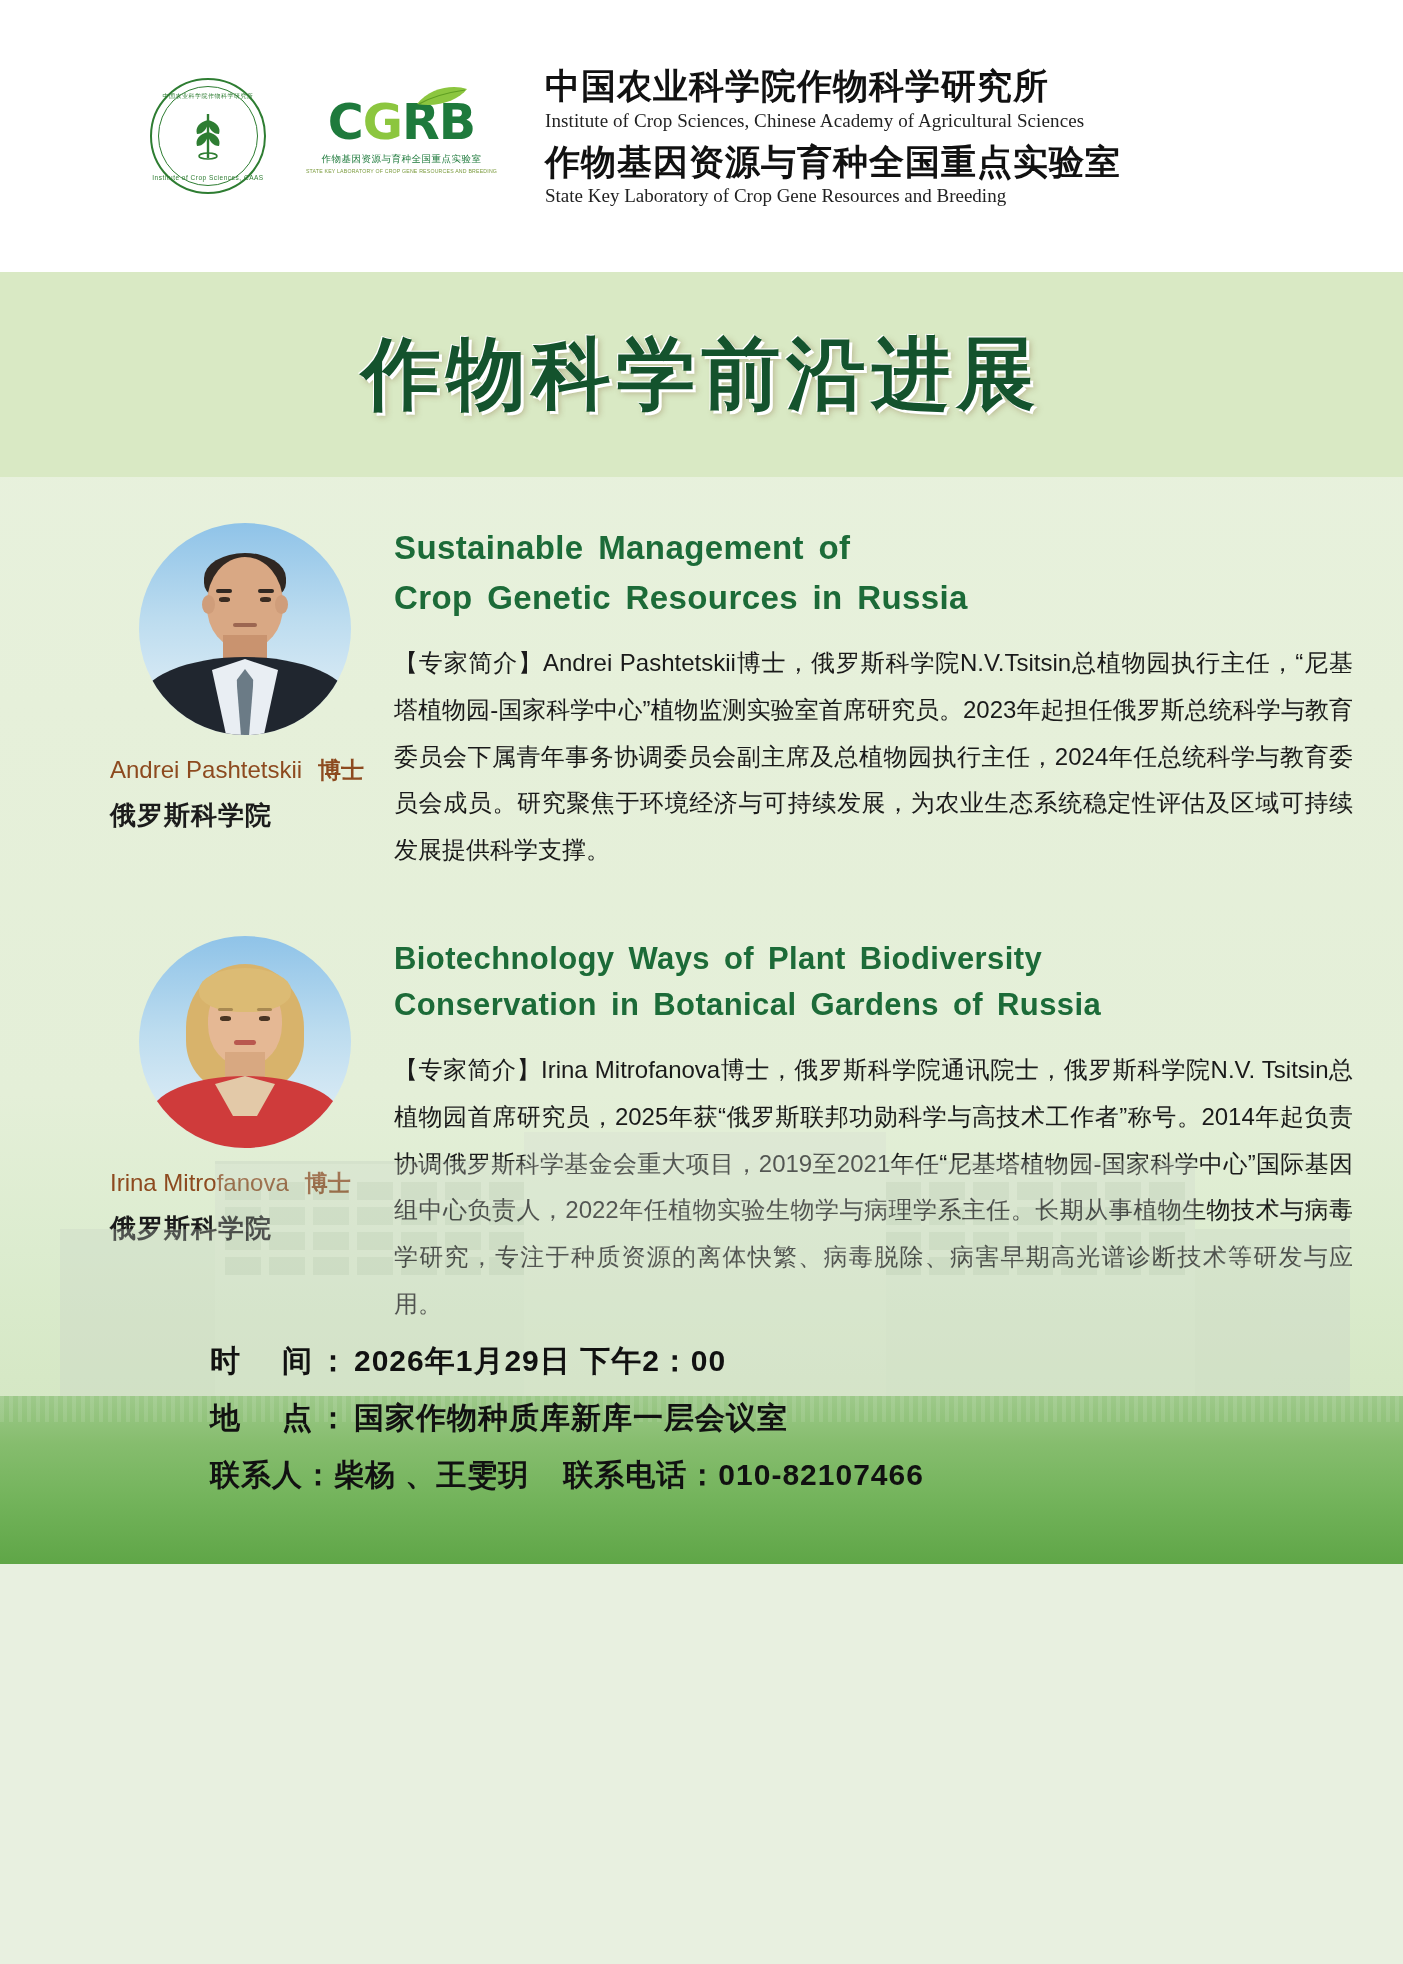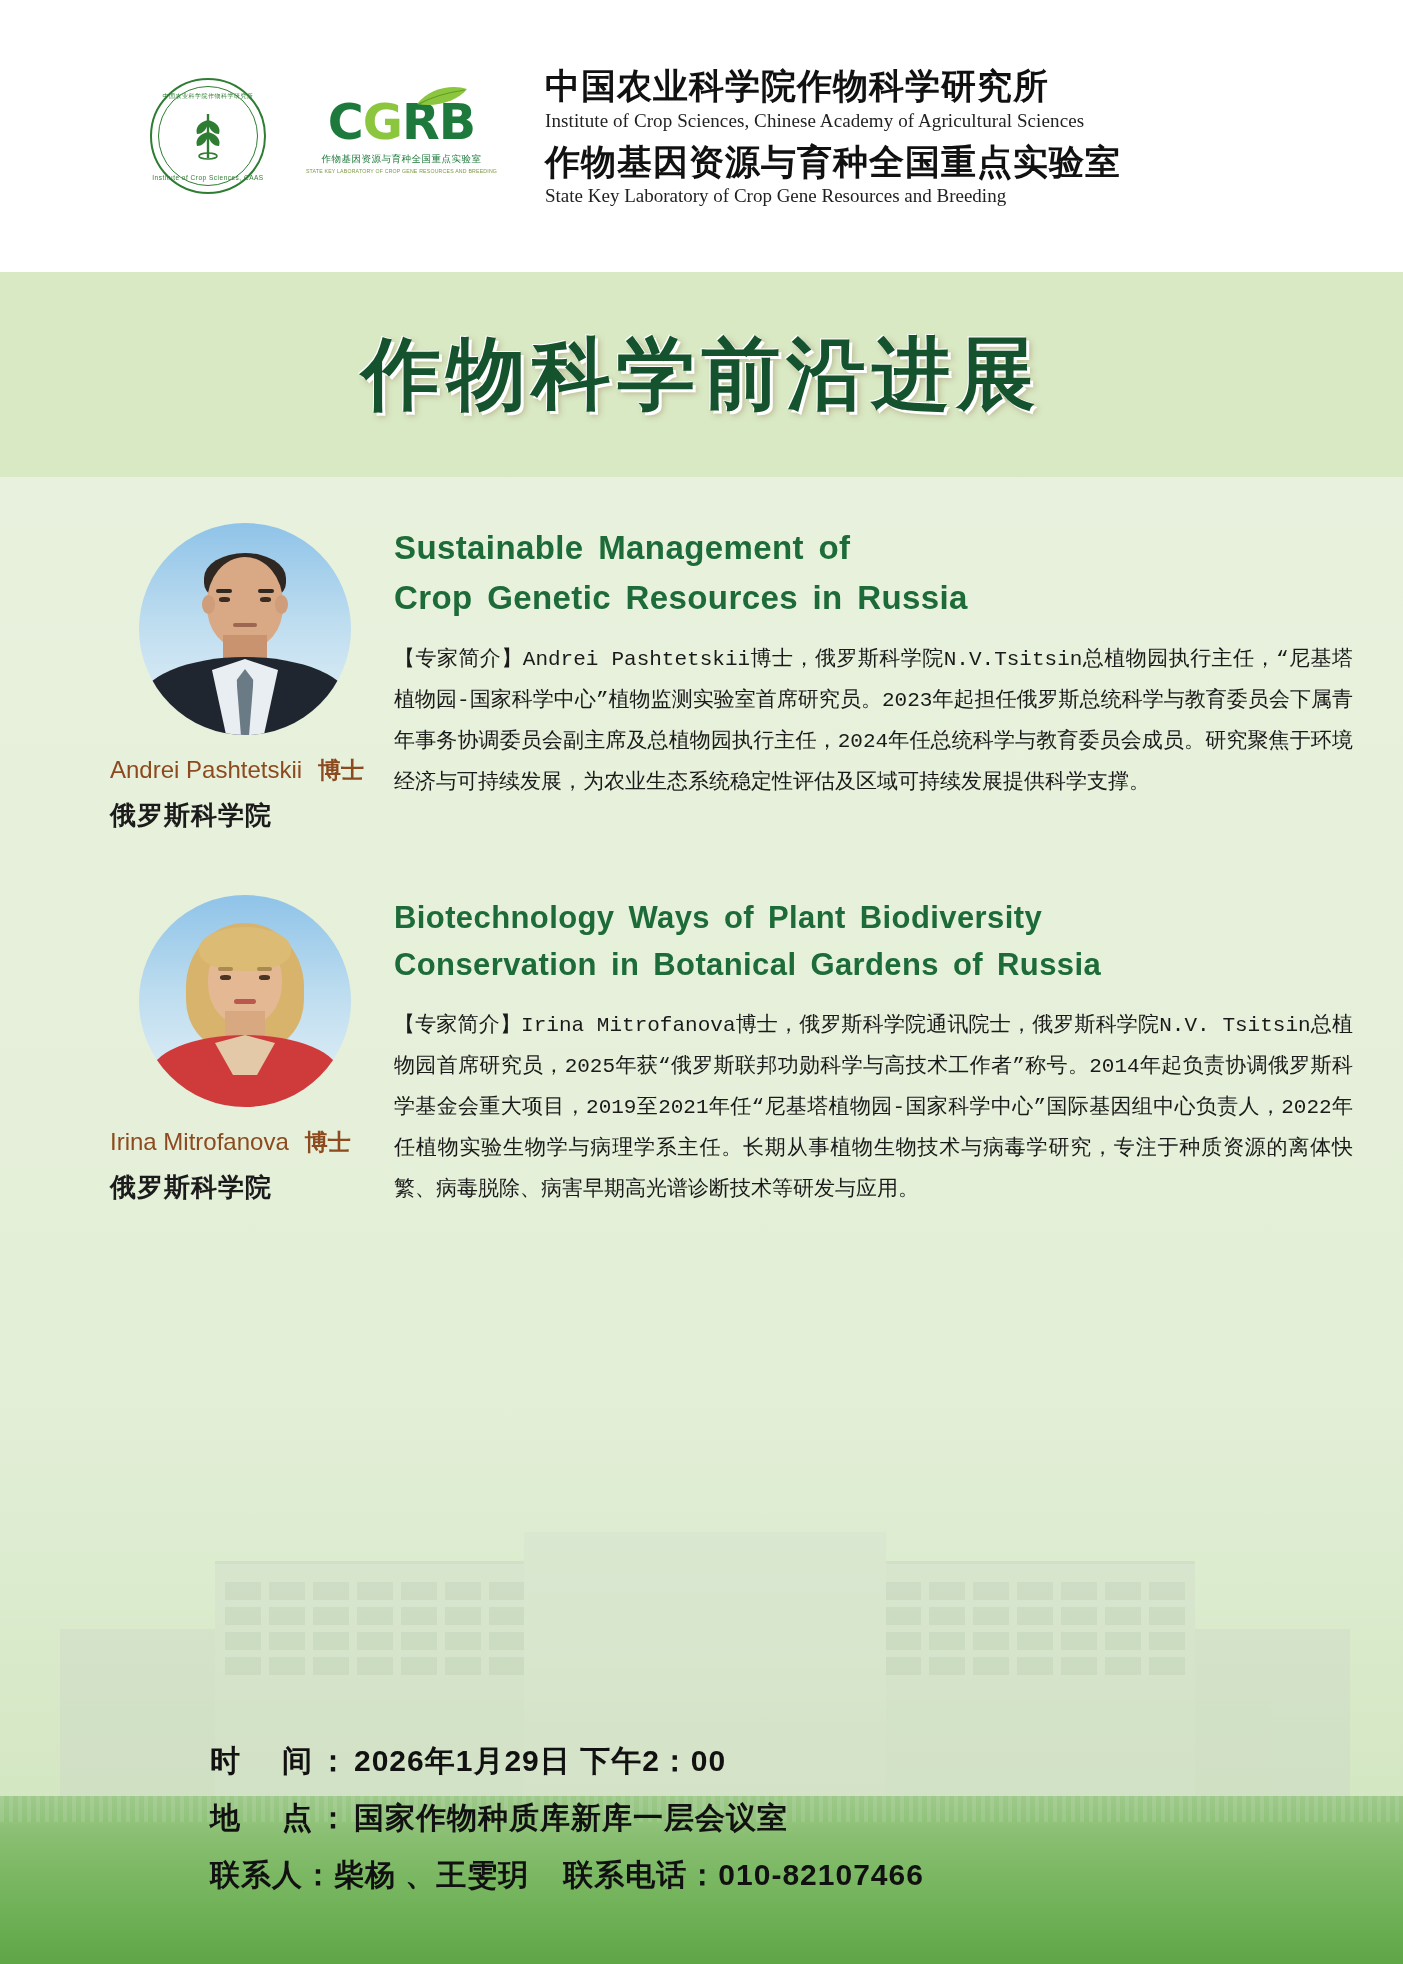--- a/index.html
+++ b/index.html
@@ -10,21 +10,21 @@
     width: 1403px;
     height: 1964px;
     font-family: "Liberation Sans", sans-serif;
     background: #e8f0e0;
     overflow: hidden;
     position: relative;
   }
   .poster {
     position: relative;
     width: 1403px;
-    height: 1964px;
+    height: 1564px;
     background: linear-gradient(180deg, #ffffff 0%, #ffffff 13%, #e9f2df 13.5%, #e6f0da 45%, #e4efd8 70%, #dceccf 80%, #d6e8c6 88%, #cfe4bb 100%);
     overflow: hidden;
   }
 
   
   .header {
     position: relative;
     height: 272px;
     background: #ffffff;
     display: flex;
@@ -322,22 +322,22 @@
     color: #1c6b38;
     font-size: 33px;
     line-height: 1.5;
     text-align: left;
     letter-spacing: .4px;
     word-spacing: 5px;
   }
   .talk-title.smaller { font-size: 31px; }
   .talk-bio {
     margin-top: 18px;
-    font-family: Liberation Mono, monospace;
-    font-size: 21px;
+    font-family: Liberation Sans, sans-serif;
+    font-size: 24px;
     line-height: 1.95;
     color: #1a1a1a;
     text-align: justify;
     text-justify: inter-ideograph;
   }
 
   
   .bottom-art {
     position: absolute;
     left: 0; right: 0; bottom: 0;

